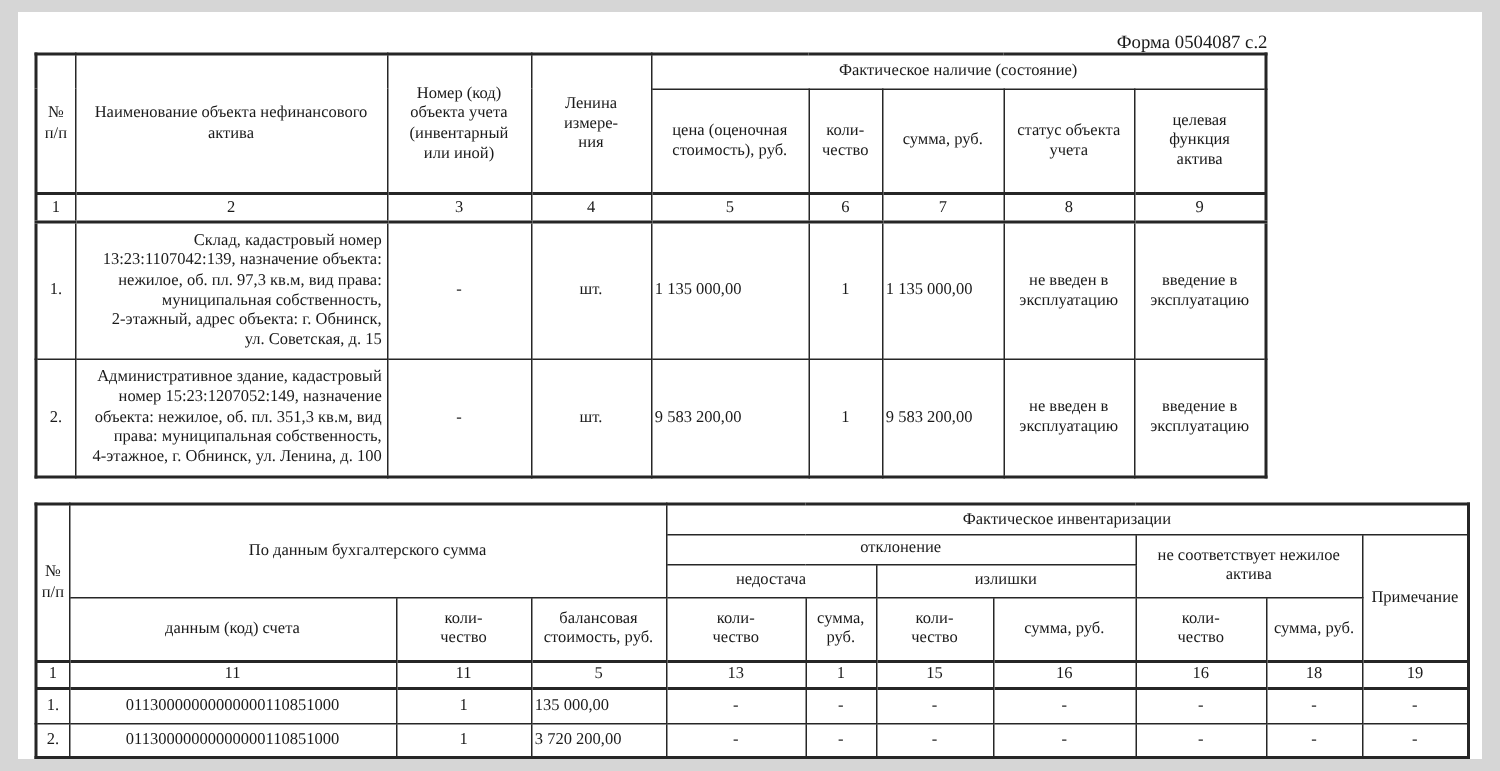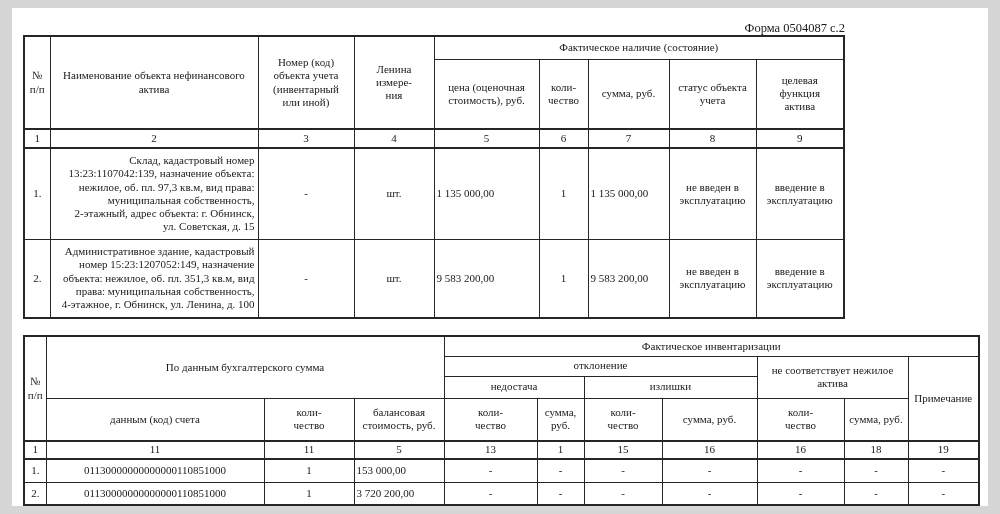--- a/index.html
+++ b/index.html
@@ -181,21 +181,21 @@
     <td>15</td>
     <td>16</td>
     <td>16</td>
     <td>18</td>
     <td>19</td>
   </tr>
   <tr style="height:23px">
     <td>1.</td>
     <td>01130000000000000110851000</td>
     <td>1</td>
-    <td class="ar">153 000,00</td>
+    <td class="ar">135 000,00</td>
     <td>-</td>
     <td>-</td>
     <td>-</td>
     <td>-</td>
     <td>-</td>
     <td>-</td>
     <td>-</td>
   </tr>
   <tr style="height:23px">
     <td>2.</td>

